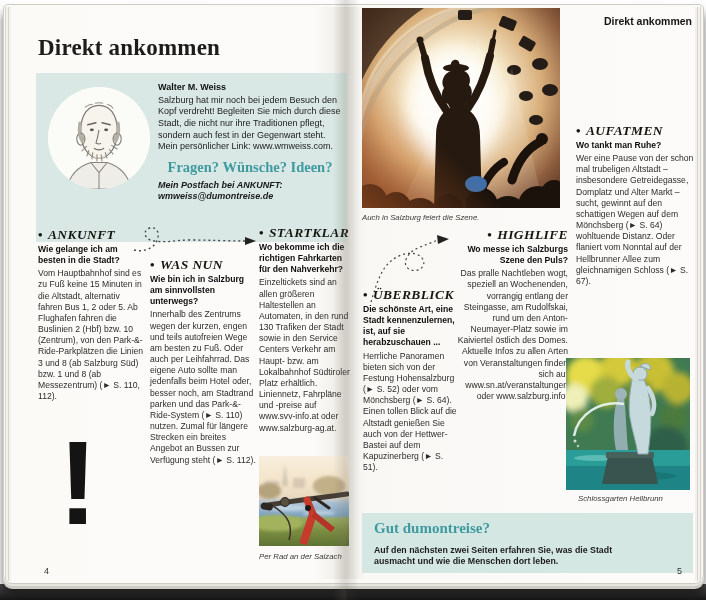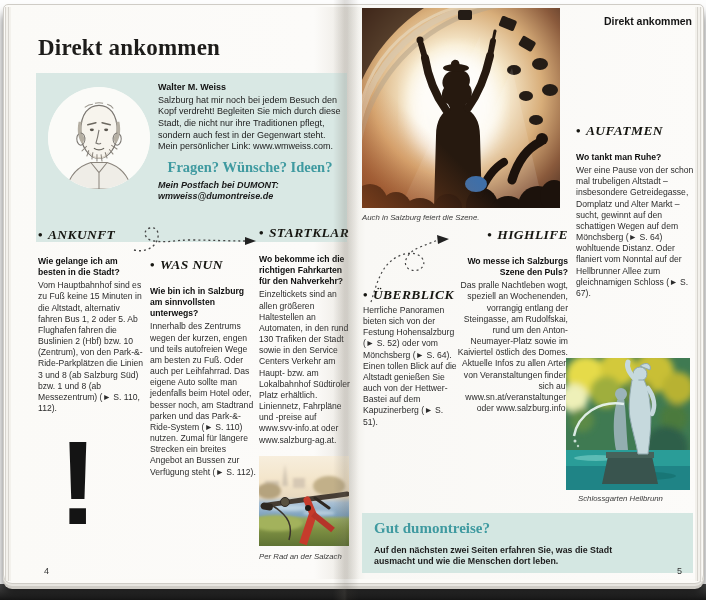--- a/index.html
+++ b/index.html
@@ -20,21 +20,21 @@
   .portrait{position:absolute;left:12px;top:14px;width:102px;height:102px;border-radius:50%;overflow:hidden;background:#fbfbf8;}
   .a-text{position:absolute;left:122px;top:9px;width:184px;}
   .a-name{font:bold 9px/1.3 "Liberation Sans",sans-serif;color:#101010;}
   .a-bio{font:9px/1.3 "Liberation Sans",sans-serif;color:#222;margin-top:1px;}
   .a-prompt{font:600 14.5px/1.1 "Liberation Serif",serif;color:#3f9aa0;margin-top:7px;text-align:center;}
   .a-contact{font:italic bold 9px/1.25 "Liberation Sans",sans-serif;color:#191919;margin-top:4px;}
 
   .col{position:absolute;font:8.6px/1.3 "Liberation Sans",sans-serif;color:#2c2c2c;hyphens:auto;}
   .sec-head{font:italic 600 13.5px/1.1 "Liberation Serif",serif;color:#161611;letter-spacing:.4px;white-space:nowrap;}
   .sec-head .bullet{font-style:normal;font-size:13px;margin-right:5px;}
-  .q{font-weight:bold;color:#0e0e0e;margin-top:13px;}
+  .q{font-weight:bold;color:#0e0e0e;margin-top:1px;}
   .a{margin-top:2px;}
 
   .caption{position:absolute;font:italic 7.8px/1.25 "Liberation Sans",sans-serif;color:#3a3a3a;}
   .pagenum{position:absolute;font:9px/1 "Liberation Sans",sans-serif;color:#333;}
   .photo{position:absolute;overflow:hidden;}
   .photo svg{display:block;}
 
   .excl{position:absolute;left:56px;top:424px;width:44px;text-align:center;font:bold 118px/1 "Liberation Sans",sans-serif;color:#141414;}
 
   .run-head{position:absolute;left:520px;top:15px;width:172px;text-align:right;font:bold 10.5px/1.2 "Liberation Sans",sans-serif;color:#141414;}
@@ -76,21 +76,21 @@
         <path d="M40,62 l-2,6 M44,64 l-1,7 M48,66 l0,7 M52,66 l1,7 M56,64 l2,6 M60,61 l4,5 M38,58 l-5,5 M62,57 l6,4" stroke="#8a847c" stroke-width="1" fill="none"></path>
         <path d="M18,100 C22,84 32,77 42,74 L58,74 C68,77 78,84 82,100 Z" fill="#efede7" stroke="#8a847c" stroke-width="1.1"></path>
         <path d="M42,74 L50,84 L58,74 M50,84 L50,100" stroke="#8a847c" stroke-width="1" fill="none"></path>
       </svg>
     </div>
     <div class="a-text">
       <div class="a-name">Walter M. Weiss</div>
       <div class="a-bio">Salzburg hat mir noch bei jedem Besuch den Kopf verdreht! Begleiten Sie mich durch diese Stadt, die nicht nur ihre Traditionen pflegt, sondern auch fest in der Gegenwart steht. Mein persönlicher Link: www.wmweiss.com.</div>
       <div class="a-prompt">Fragen? Wünsche? Ideen?</div>
       <div class="a-contact">
-        <span>Mein Postfach bei DUMONT:</span><br>
+        <span>Mein Postfach bei ANKUNFT:</span><br>
         <span>wmweiss@dumontreise.de</span>
       </div>
     </div>
   </div>
 
   <div class="col" style="left:38px;top:228px;width:106px;">
     <div class="sec-head"><span class="bullet">•</span><span>ANKUNFT</span></div>
     <div class="q">Wie gelange ich am besten in die Stadt?</div>
     <div class="a">Vom Hauptbahnhof sind es zu Fuß keine 15 Minuten in die Altstadt, alternativ fahren Bus 1, 2 oder 5. Ab Flughafen fahren die Buslinien 2 (Hbf) bzw. 10 (Zentrum), von den Park-&amp;-Ride-Parkplätzen die Linien 3 und 8 (ab Salzburg Süd) bzw. 1 und 8 (ab Messezentrum) (► S. 110, 112).</div>
   </div>
@@ -226,20 +226,21 @@
   </div>
 
   <div class="col" style="left:456px;top:228px;width:112px;text-align:right;">
     <div class="sec-head"><span class="bullet">•</span><span>HIGHLIFE</span></div>
     <div class="q">Wo messe ich Salzburgs Szene den Puls?</div>
     <div class="a">Das pralle Nachtleben wogt, speziell an Wochenenden, vorrangig entlang der Steingasse, am Rudolfskai, rund um den Anton-Neumayer-Platz sowie im Kaiviertel östlich des Domes. Aktuelle Infos zu allen Arten von Veranstaltungen finden sich auf www.sn.at/veranstaltungen oder www.salzburg.info.</div>
   </div>
 
   <div class="col" style="left:363px;top:288px;width:97px;">
     <div class="sec-head"><span class="bullet">•</span><span>ÜBERBLICK</span></div>
+    <div class="q">Die schönste Art, eine Stadt kennenzulernen, ist, auf sie herabzuschauen ...</div>
     <div class="a">Herrliche Panoramen bieten sich von der Festung Hohensalzburg (► S. 52) oder vom Mönchsberg (► S. 64). Einen tollen Blick auf die Altstadt genießen Sie auch von der Hettwer-Bastei auf dem Kapuzinerberg (► S. 51).</div>
   </div>
 
   <div class="photo" style="left:566px;top:358px;width:124px;height:132px;">
     <svg width="124" height="132" viewBox="0 0 124 132">
       <defs>
           <filter id="sblur">
             <feGaussianBlur stdDeviation="3"></feGaussianBlur>
           </filter>
         </defs>

